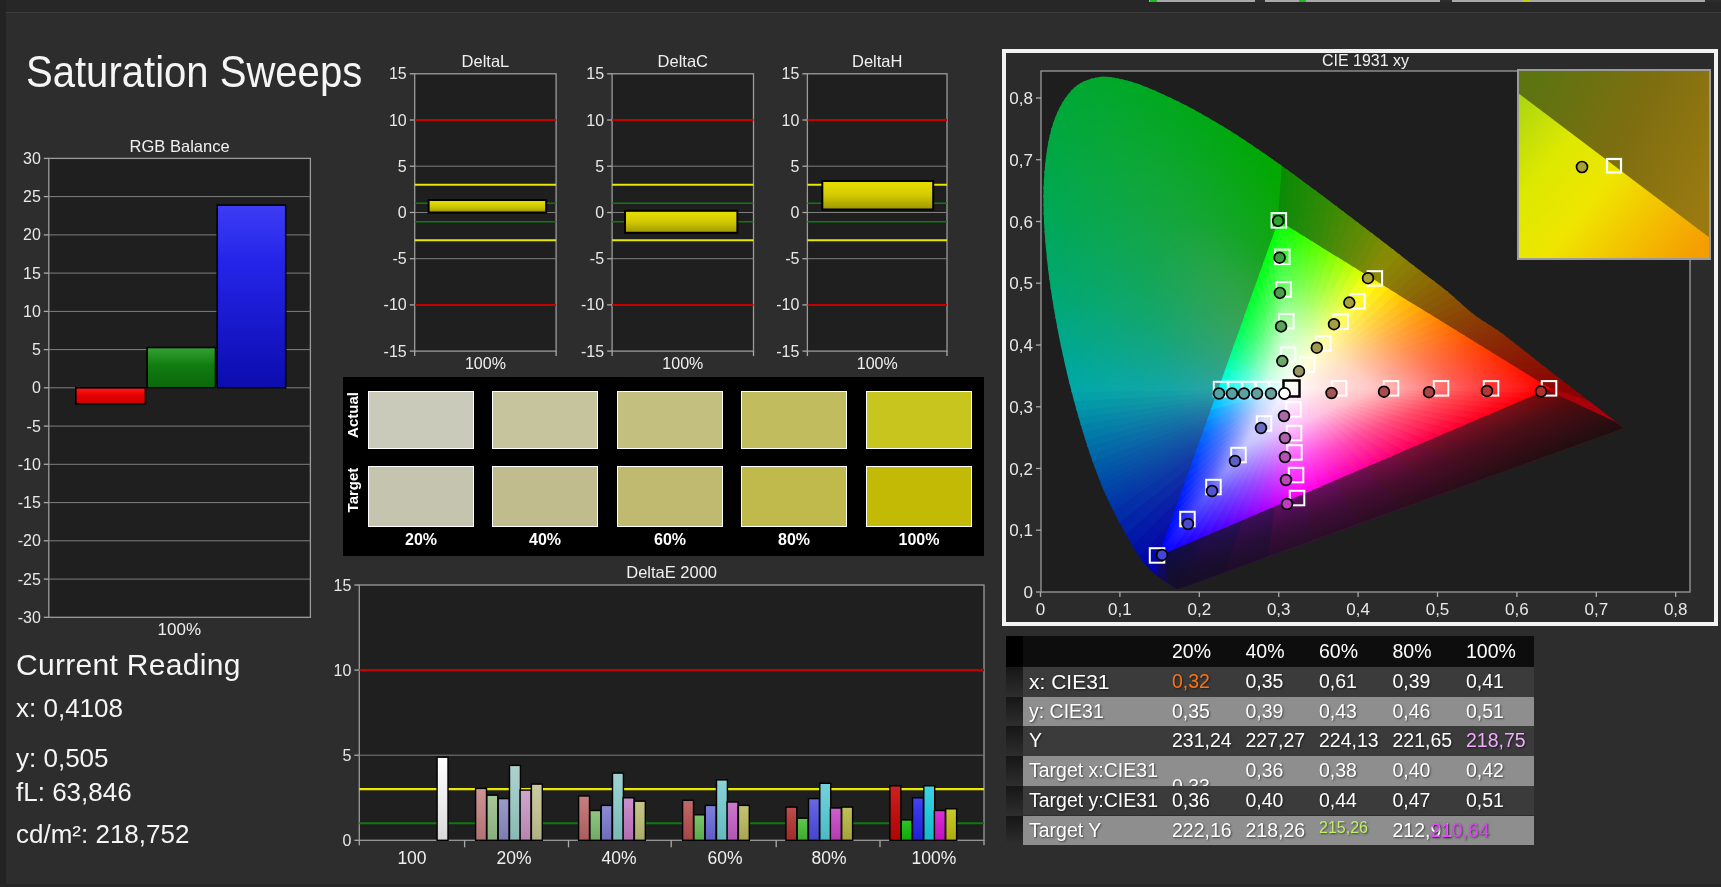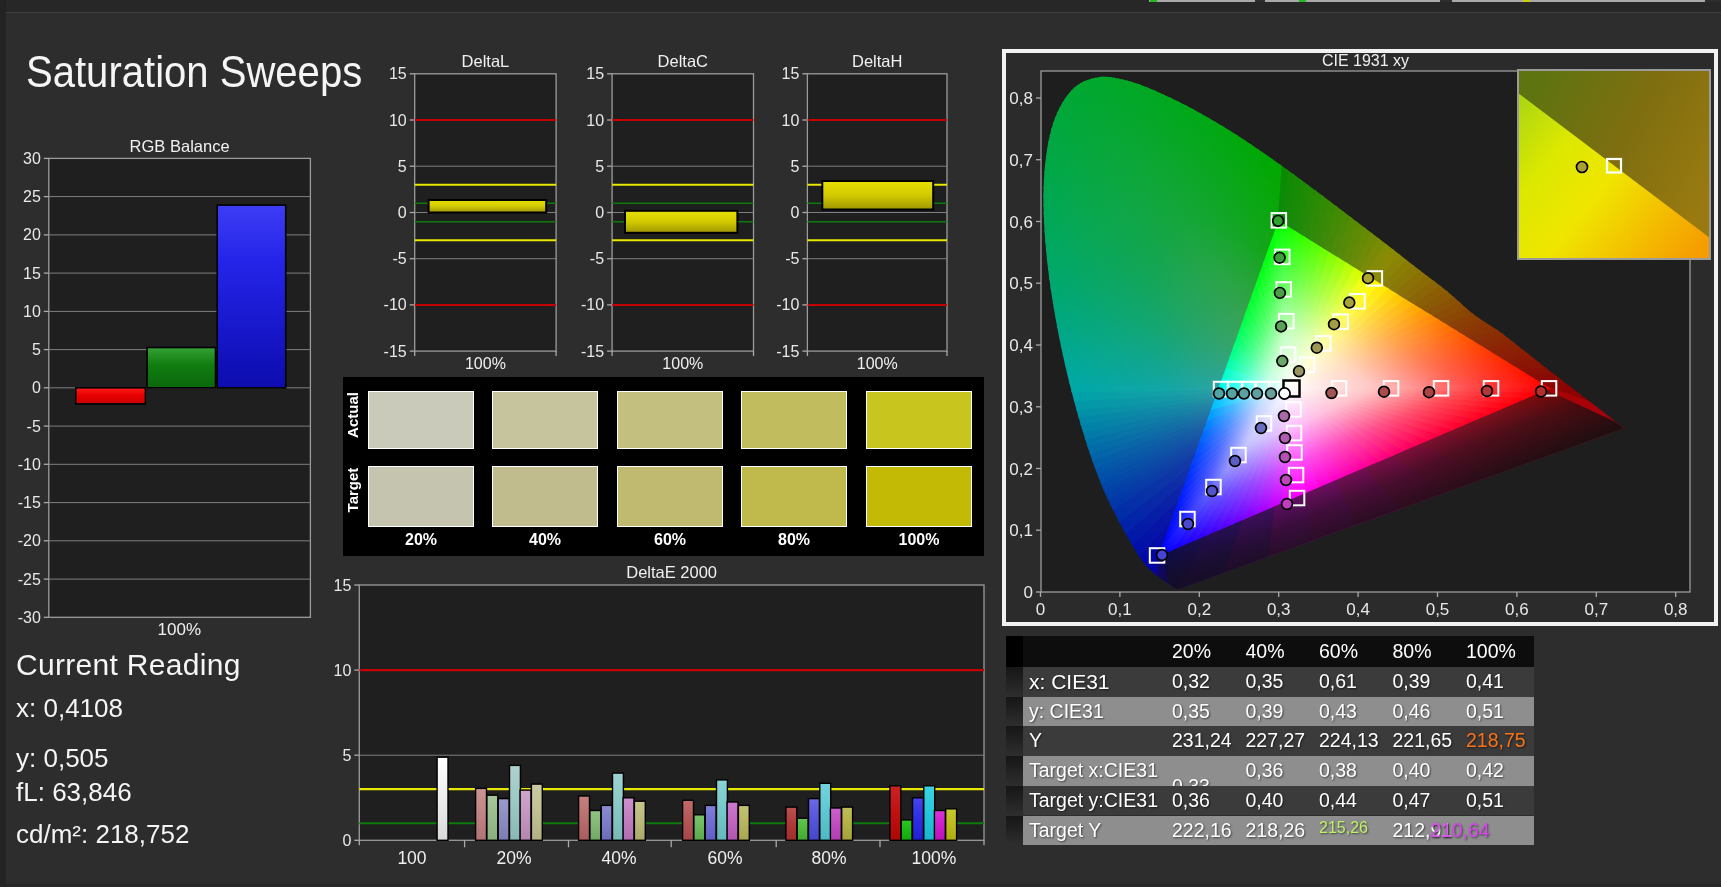--- a/index.html
+++ b/index.html
@@ -2447,41 +2447,41 @@
   </svg>
 <div class="abs" style="left:1006px;top:636px;width:527.8px;height:31px;background:#0d0d0d;"></div>
 <div class="abs" style="left:1172px;top:640px;font-size:19.5px;color:#fff;">20%</div>
 <div class="abs" style="left:1245.5px;top:640px;font-size:19.5px;color:#fff;">40%</div>
 <div class="abs" style="left:1319px;top:640px;font-size:19.5px;color:#fff;">60%</div>
 <div class="abs" style="left:1392.5px;top:640px;font-size:19.5px;color:#fff;">80%</div>
 <div class="abs" style="left:1466px;top:640px;font-size:19.5px;color:#fff;">100%</div>
 <div class="abs" style="left:1023px;top:667.0px;width:510.79999999999995px;height:29.7px;background:#3b3b3b;"></div>
 <div class="abs" style="left:1006px;top:667.0px;width:17px;height:29.7px;background:linear-gradient(#161616,#2e2e2e);"></div>
 <div class="abs" style="left:1029px;top:670.0px;font-size:21px;color:#fff;text-shadow:1px 1px 2px rgba(0,0,0,0.55);">x: CIE31</div>
-<div class="abs" style="left:1172px;top:670.0px;font-size:19.5px;color:#ffffff;text-shadow:1px 1px 2px rgba(0,0,0,0.55);">0,32</div>
+<div class="abs" style="left:1172px;top:670.0px;font-size:19.5px;color:#f97316;text-shadow:1px 1px 2px rgba(0,0,0,0.55);">0,32</div>
 <div class="abs" style="left:1245.5px;top:670.0px;font-size:19.5px;color:#fff;text-shadow:1px 1px 2px rgba(0,0,0,0.55);">0,35</div>
 <div class="abs" style="left:1319px;top:670.0px;font-size:19.5px;color:#fff;text-shadow:1px 1px 2px rgba(0,0,0,0.55);">0,61</div>
 <div class="abs" style="left:1392.5px;top:670.0px;font-size:19.5px;color:#fff;text-shadow:1px 1px 2px rgba(0,0,0,0.55);">0,39</div>
 <div class="abs" style="left:1466px;top:670.0px;font-size:19.5px;color:#fff;text-shadow:1px 1px 2px rgba(0,0,0,0.55);">0,41</div>
 <div class="abs" style="left:1023px;top:696.7px;width:510.79999999999995px;height:29.7px;background:#8e8e8e;"></div>
 <div class="abs" style="left:1006px;top:696.7px;width:17px;height:29.7px;background:linear-gradient(#161616,#2e2e2e);"></div>
 <div class="abs" style="left:1029px;top:699.7px;font-size:19.5px;color:#fff;text-shadow:1px 1px 2px rgba(0,0,0,0.55);">y: CIE31</div>
 <div class="abs" style="left:1172px;top:699.7px;font-size:19.5px;color:#fff;text-shadow:1px 1px 2px rgba(0,0,0,0.55);">0,35</div>
 <div class="abs" style="left:1245.5px;top:699.7px;font-size:19.5px;color:#fff;text-shadow:1px 1px 2px rgba(0,0,0,0.55);">0,39</div>
 <div class="abs" style="left:1319px;top:699.7px;font-size:19.5px;color:#fff;text-shadow:1px 1px 2px rgba(0,0,0,0.55);">0,43</div>
 <div class="abs" style="left:1392.5px;top:699.7px;font-size:19.5px;color:#fff;text-shadow:1px 1px 2px rgba(0,0,0,0.55);">0,46</div>
 <div class="abs" style="left:1466px;top:699.7px;font-size:19.5px;color:#fff;text-shadow:1px 1px 2px rgba(0,0,0,0.55);">0,51</div>
 <div class="abs" style="left:1023px;top:726.4px;width:510.79999999999995px;height:29.7px;background:#3b3b3b;"></div>
 <div class="abs" style="left:1006px;top:726.4px;width:17px;height:29.7px;background:linear-gradient(#161616,#2e2e2e);"></div>
 <div class="abs" style="left:1029px;top:729.4px;font-size:19.5px;color:#fff;text-shadow:1px 1px 2px rgba(0,0,0,0.55);">Y</div>
 <div class="abs" style="left:1172px;top:729.4px;font-size:19.5px;color:#fff;text-shadow:1px 1px 2px rgba(0,0,0,0.55);text-align:center;">231,24</div>
 <div class="abs" style="left:1245.5px;top:729.4px;font-size:19.5px;color:#fff;text-shadow:1px 1px 2px rgba(0,0,0,0.55);">227,27</div>
 <div class="abs" style="left:1319px;top:729.4px;font-size:19.5px;color:#fff;text-shadow:1px 1px 2px rgba(0,0,0,0.55);">224,13</div>
 <div class="abs" style="left:1392.5px;top:729.4px;font-size:19.5px;color:#fff;text-shadow:1px 1px 2px rgba(0,0,0,0.55);">221,65</div>
-<div class="abs" style="left:1466px;top:729.4px;font-size:19.5px;color:#f97316;text-shadow:1px 1px 2px rgba(0,0,0,0.55);">218,75</div>
+<div class="abs" style="left:1466px;top:729.4px;font-size:19.5px;color:#f0abfc;text-shadow:1px 1px 2px rgba(0,0,0,0.55);">218,75</div>
 <div class="abs" style="left:1023px;top:756.1px;width:510.79999999999995px;height:29.7px;background:#8e8e8e;"></div>
 <div class="abs" style="left:1006px;top:756.1px;width:17px;height:29.7px;background:linear-gradient(#161616,#2e2e2e);"></div>
 <div class="abs" style="left:1029px;top:759.1px;font-size:19.5px;color:#fff;text-shadow:1px 1px 2px rgba(0,0,0,0.55);">Target x:CIE31</div>
 <div class="abs" style="left:1172px;top:759.1px;font-size:19.5px;color:#fff;text-shadow:1px 1px 2px rgba(0,0,0,0.55);margin-top:16px;">0,33</div>
 <div class="abs" style="left:1245.5px;top:759.1px;font-size:19.5px;color:#fff;text-shadow:1px 1px 2px rgba(0,0,0,0.55);">0,36</div>
 <div class="abs" style="left:1319px;top:759.1px;font-size:19.5px;color:#fff;text-shadow:1px 1px 2px rgba(0,0,0,0.55);">0,38</div>
 <div class="abs" style="left:1392.5px;top:759.1px;font-size:19.5px;color:#fff;text-shadow:1px 1px 2px rgba(0,0,0,0.55);">0,40</div>
 <div class="abs" style="left:1466px;top:759.1px;font-size:19.5px;color:#fff;text-shadow:1px 1px 2px rgba(0,0,0,0.55);">0,42</div>
 <div class="abs" style="left:1023px;top:785.8px;width:510.79999999999995px;height:29.7px;background:#3b3b3b;"></div>
 <div class="abs" style="left:1006px;top:785.8px;width:17px;height:29.7px;background:linear-gradient(#161616,#2e2e2e);"></div>

